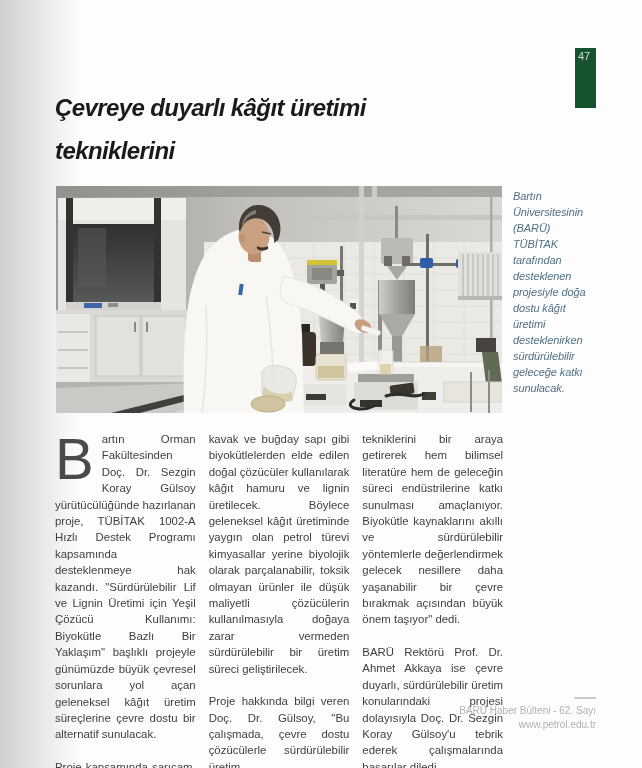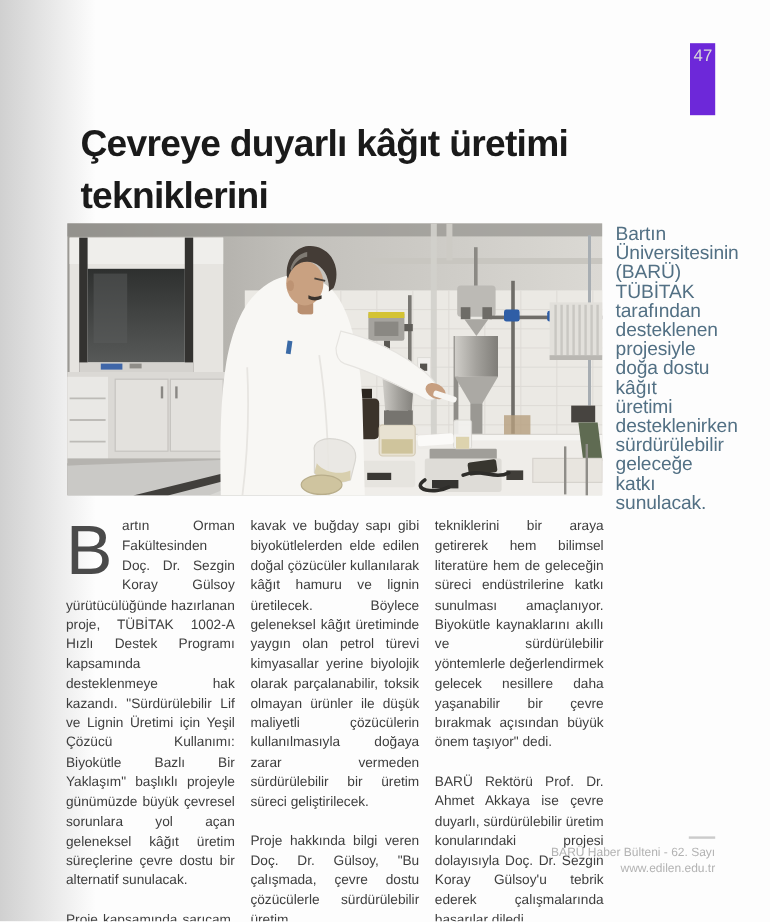--- a/index.html
+++ b/index.html
@@ -1,27 +1,27 @@
 <!DOCTYPE html>
 <html lang="tr"><head>
 <meta charset="utf-8">
 <style>
   html,body{margin:0;padding:0;background:#fdfdfd;}
   body{font-family:"Liberation Sans",sans-serif;}
   .page{position:relative;width:642px;height:768px;background:#fdfdfd;overflow:hidden;}
   .spine{position:absolute;left:0;top:0;bottom:0;width:80px;
          background:linear-gradient(to right,#d0d0d0 0%,rgba(253,253,253,0) 100%);}
-  .pagenum-box{position:absolute;left:575px;top:36px;width:21px;height:60px;background:#6d28d9;
-         box-sizing:border-box;padding:2px 0 0 3px;font-size:14px;color:#d9d9d9;}
-  .title{position:absolute;left:55px;top:86px;width:480px;margin:12px;
-         font-size:31px;line-height:43px;font-weight:bold;color:#1a1a1a;letter-spacing:-0.6px;}
+  .pagenum-box{position:absolute;left:575px;top:48px;width:21px;height:60px;background:#14532d;
+         box-sizing:border-box;padding:2px 0 0 3px;font-size:11px;color:#d9d9d9;}
+  .title{position:absolute;left:55px;top:86px;width:480px;margin:0;
+         font-size:24px;line-height:43px;font-weight:bold;color:#1a1a1a;letter-spacing:-0.6px;font-style:italic;}
   .photo{position:absolute;left:56px;top:186px;width:446px;height:227px;}
   .photo svg{display:block;}
   .caption{position:absolute;left:513px;top:188px;width:84px;
-         font-size:16px;line-height:16px;color:#527084;letter-spacing:-0.1px;}
+         font-size:11px;line-height:16px;font-style:italic;color:#527084;letter-spacing:-0.1px;}
   .columns{position:absolute;left:55px;top:431px;width:448px;display:flex;gap:13px;}
   .col{flex:1;font-size:11.4px;line-height:16.4px;text-align:justify;color:#3e3e3e;}
   .col p{margin:0 0 16px 0;}
   .dropcap{float:left;font-size:58px;line-height:50px;padding:3px 8px 2px 0;
          font-weight:200;color:#4a4a4a;}
   .footer{position:absolute;right:46px;top:697px;text-align:right;
          font-size:10px;line-height:13.5px;color:#b2b2b2;}
   .footer-rule{width:22px;height:2px;background:#cbcbcb;margin:0 0 5px auto;}
 </style>
 </head>
@@ -222,15 +222,15 @@
     </div>
     <div class="col">
       <p><span>tekniklerini bir araya getirerek hem bilimsel literatüre hem de geleceğin süreci endüstrilerine katkı sunulması amaçlanıyor. Biyokütle kaynaklarını akıllı ve sürdürülebilir yöntemlerle değerlendirmek gelecek nesillere daha yaşanabilir bir çevre bırakmak açısından büyük önem taşıyor" dedi.</span></p>
       <p><span>BARÜ Rektörü Prof. Dr. Ahmet Akkaya ise çevre duyarlı, sürdürülebilir üretim konularındaki projesi dolayısıyla Doç. Dr. Sezgin Koray Gülsoy'u tebrik ederek çalışmalarında başarılar diledi.</span></p>
     </div>
   </main>
 
   <footer class="footer">
     <div class="footer-rule"></div>
     <div>BARÜ Haber Bülteni - 62. Sayı</div>
-    <div>www.edilen.edu.tr</div>
+    <div>www.petrol.edu.tr</div>
   </footer>
 </div>
 
 </body></html>

